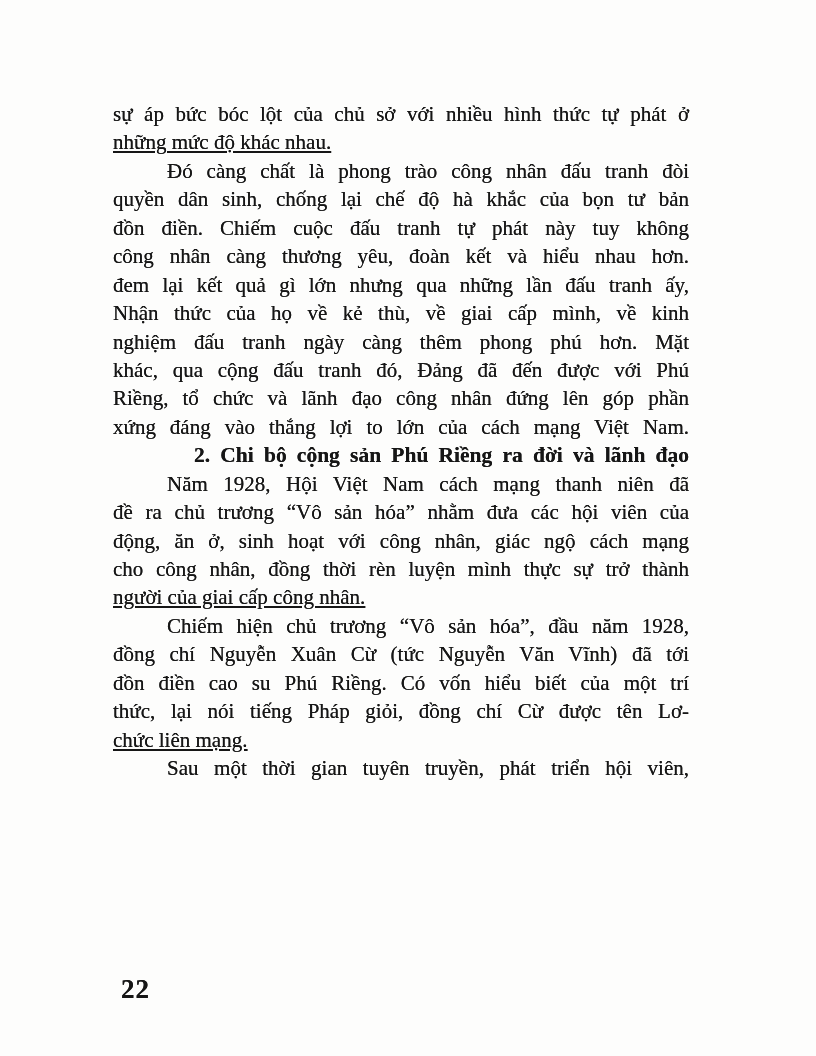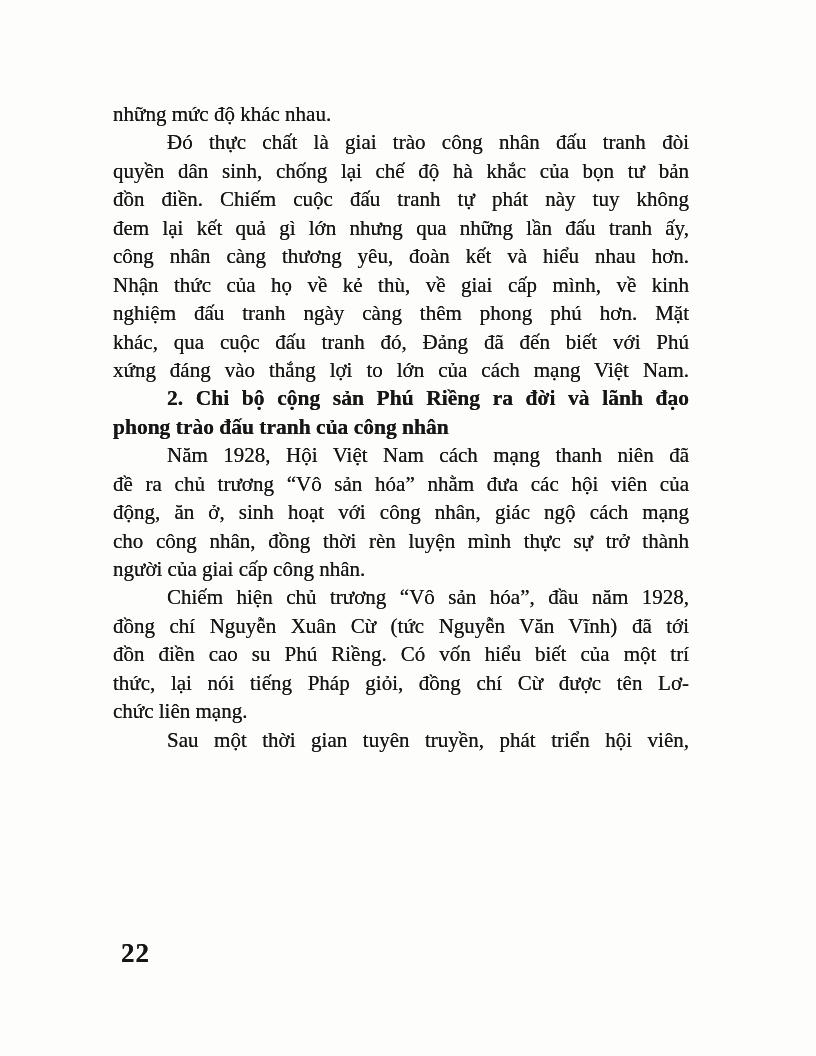--- a/index.html
+++ b/index.html
@@ -28,55 +28,58 @@
     height: 28.45px;
     line-height: 28.45px;
     font-size: 21px;
     text-align: justify;
     text-align-last: justify;
     white-space: normal;
   }
   .line.left {
     text-align: right;
     text-align-last: left;
+    text-decoration: underline;
   }
   .line.indent {
     text-indent: 54px;
   }
   .line.bold {
     font-weight: bold;
     font-size: 21.5px;
+    margin-left: 27px;
   }
   .page-number {
     position: absolute;
     left: 121px;
-    top: 940px;
+    top: 976px;
     font-size: 27px;
     font-weight: bold;
     line-height: 1;
     letter-spacing: 1px;
   }
 </style>
 </head>
 <body>
 
 <div class="page">
   <div class="text-block">
+      <div class="line">sự áp bức bóc lột của chủ sở với nhiều hình thức tự phát ở</div>
       <div class="line left">những mức độ khác nhau.</div>
-      <div class="line indent">Đó thực chất là giai trào công nhân đấu tranh đòi</div>
+      <div class="line indent">Đó càng chất là phong trào công nhân đấu tranh đòi</div>
       <div class="line">quyền dân sinh, chống lại chế độ hà khắc của bọn tư bản</div>
       <div class="line">đồn điền. Chiếm cuộc đấu tranh tự phát này tuy không</div>
+      <div class="line">công nhân càng thương yêu, đoàn kết và hiểu nhau hơn.</div>
       <div class="line">đem lại kết quả gì lớn nhưng qua những lần đấu tranh ấy,</div>
-      <div class="line">công nhân càng thương yêu, đoàn kết và hiểu nhau hơn.</div>
       <div class="line">Nhận thức của họ về kẻ thù, về giai cấp mình, về kinh</div>
       <div class="line">nghiệm đấu tranh ngày càng thêm phong phú hơn. Mặt</div>
-      <div class="line">khác, qua cuộc đấu tranh đó, Đảng đã đến biết với Phú</div>
+      <div class="line">khác, qua cộng đấu tranh đó, Đảng đã đến được với Phú</div>
+      <div class="line">Riềng, tổ chức và lãnh đạo công nhân đứng lên góp phần</div>
       <div class="line">xứng đáng vào thắng lợi to lớn của cách mạng Việt Nam.</div>
       <div class="line indent bold">2. Chi bộ cộng sản Phú Riềng ra đời và lãnh đạo</div>
-      <div class="line left bold">phong trào đấu tranh của công nhân</div>
       <div class="line indent">Năm 1928, Hội Việt Nam cách mạng thanh niên đã</div>
       <div class="line">đề ra chủ trương “Vô sản hóa” nhằm đưa các hội viên của</div>
       <div class="line">động, ăn ở, sinh hoạt với công nhân, giác ngộ cách mạng</div>
       <div class="line">cho công nhân, đồng thời rèn luyện mình thực sự trở thành</div>
       <div class="line left">người của giai cấp công nhân.</div>
       <div class="line indent">Chiếm hiện chủ trương “Vô sản hóa”, đầu năm 1928,</div>
       <div class="line">đồng chí Nguyễn Xuân Cừ (tức Nguyễn Văn Vĩnh) đã tới</div>
       <div class="line">đồn điền cao su Phú Riềng. Có vốn hiểu biết của một trí</div>
       <div class="line">thức, lại nói tiếng Pháp giỏi, đồng chí Cừ được tên Lơ-</div>
       <div class="line left">chức liên mạng.</div>

